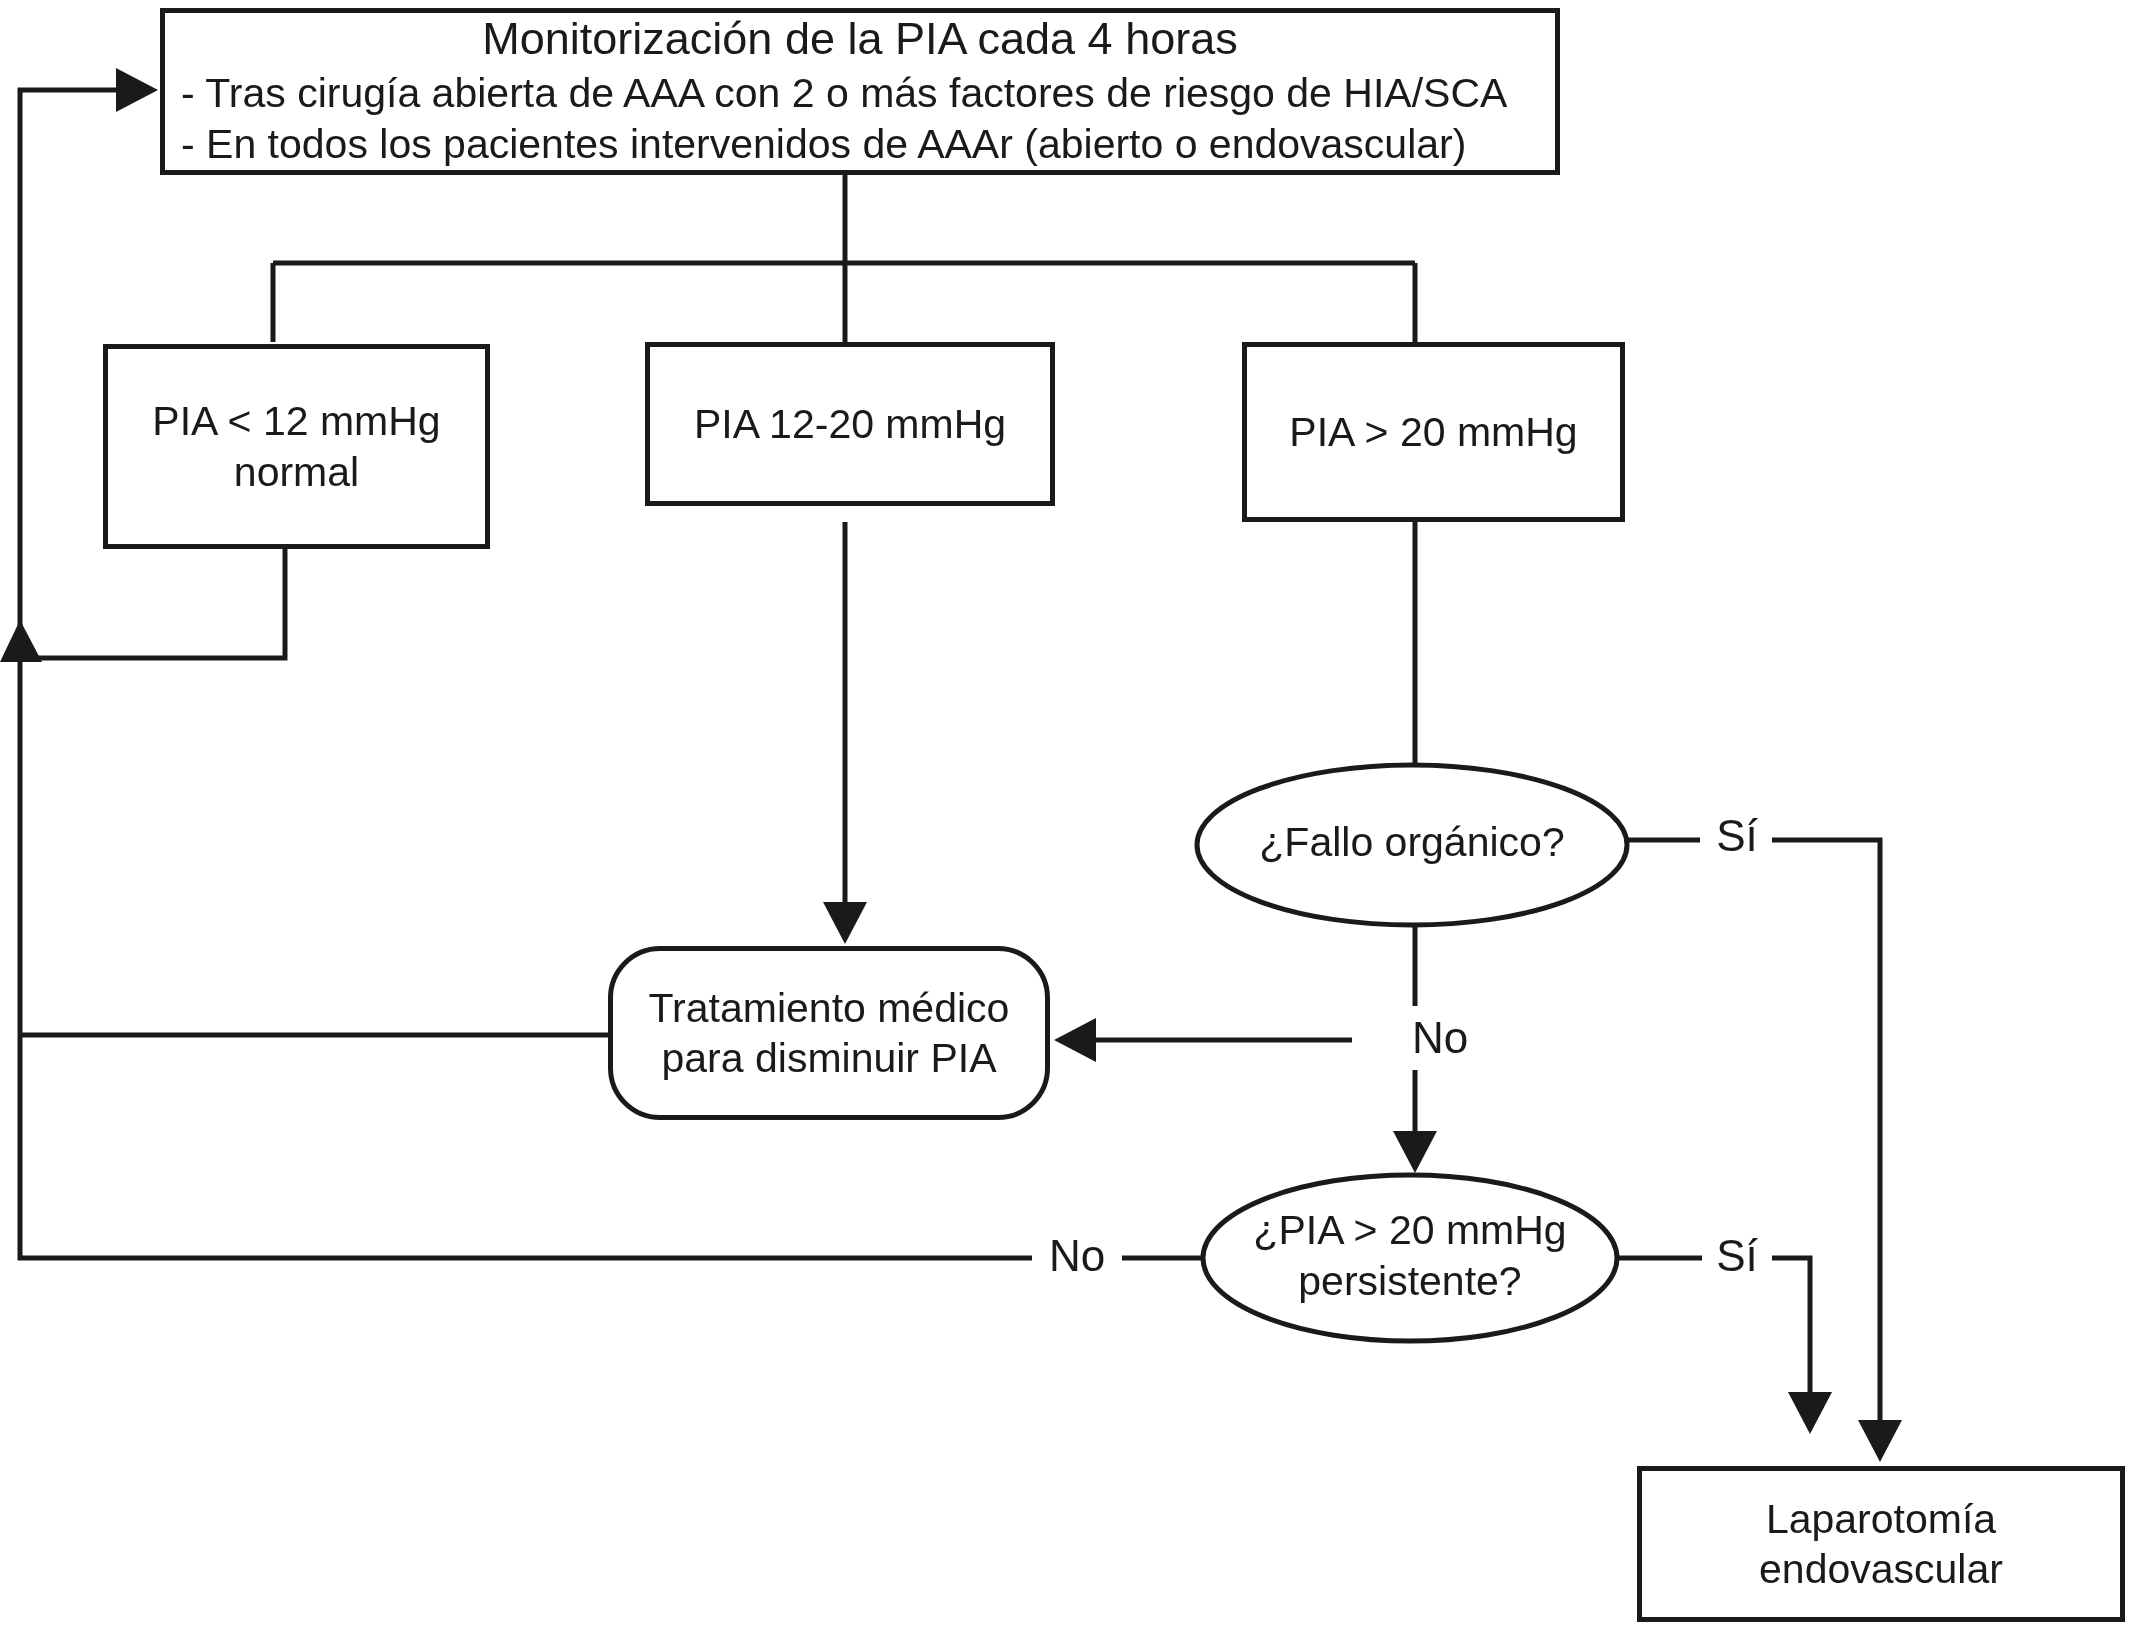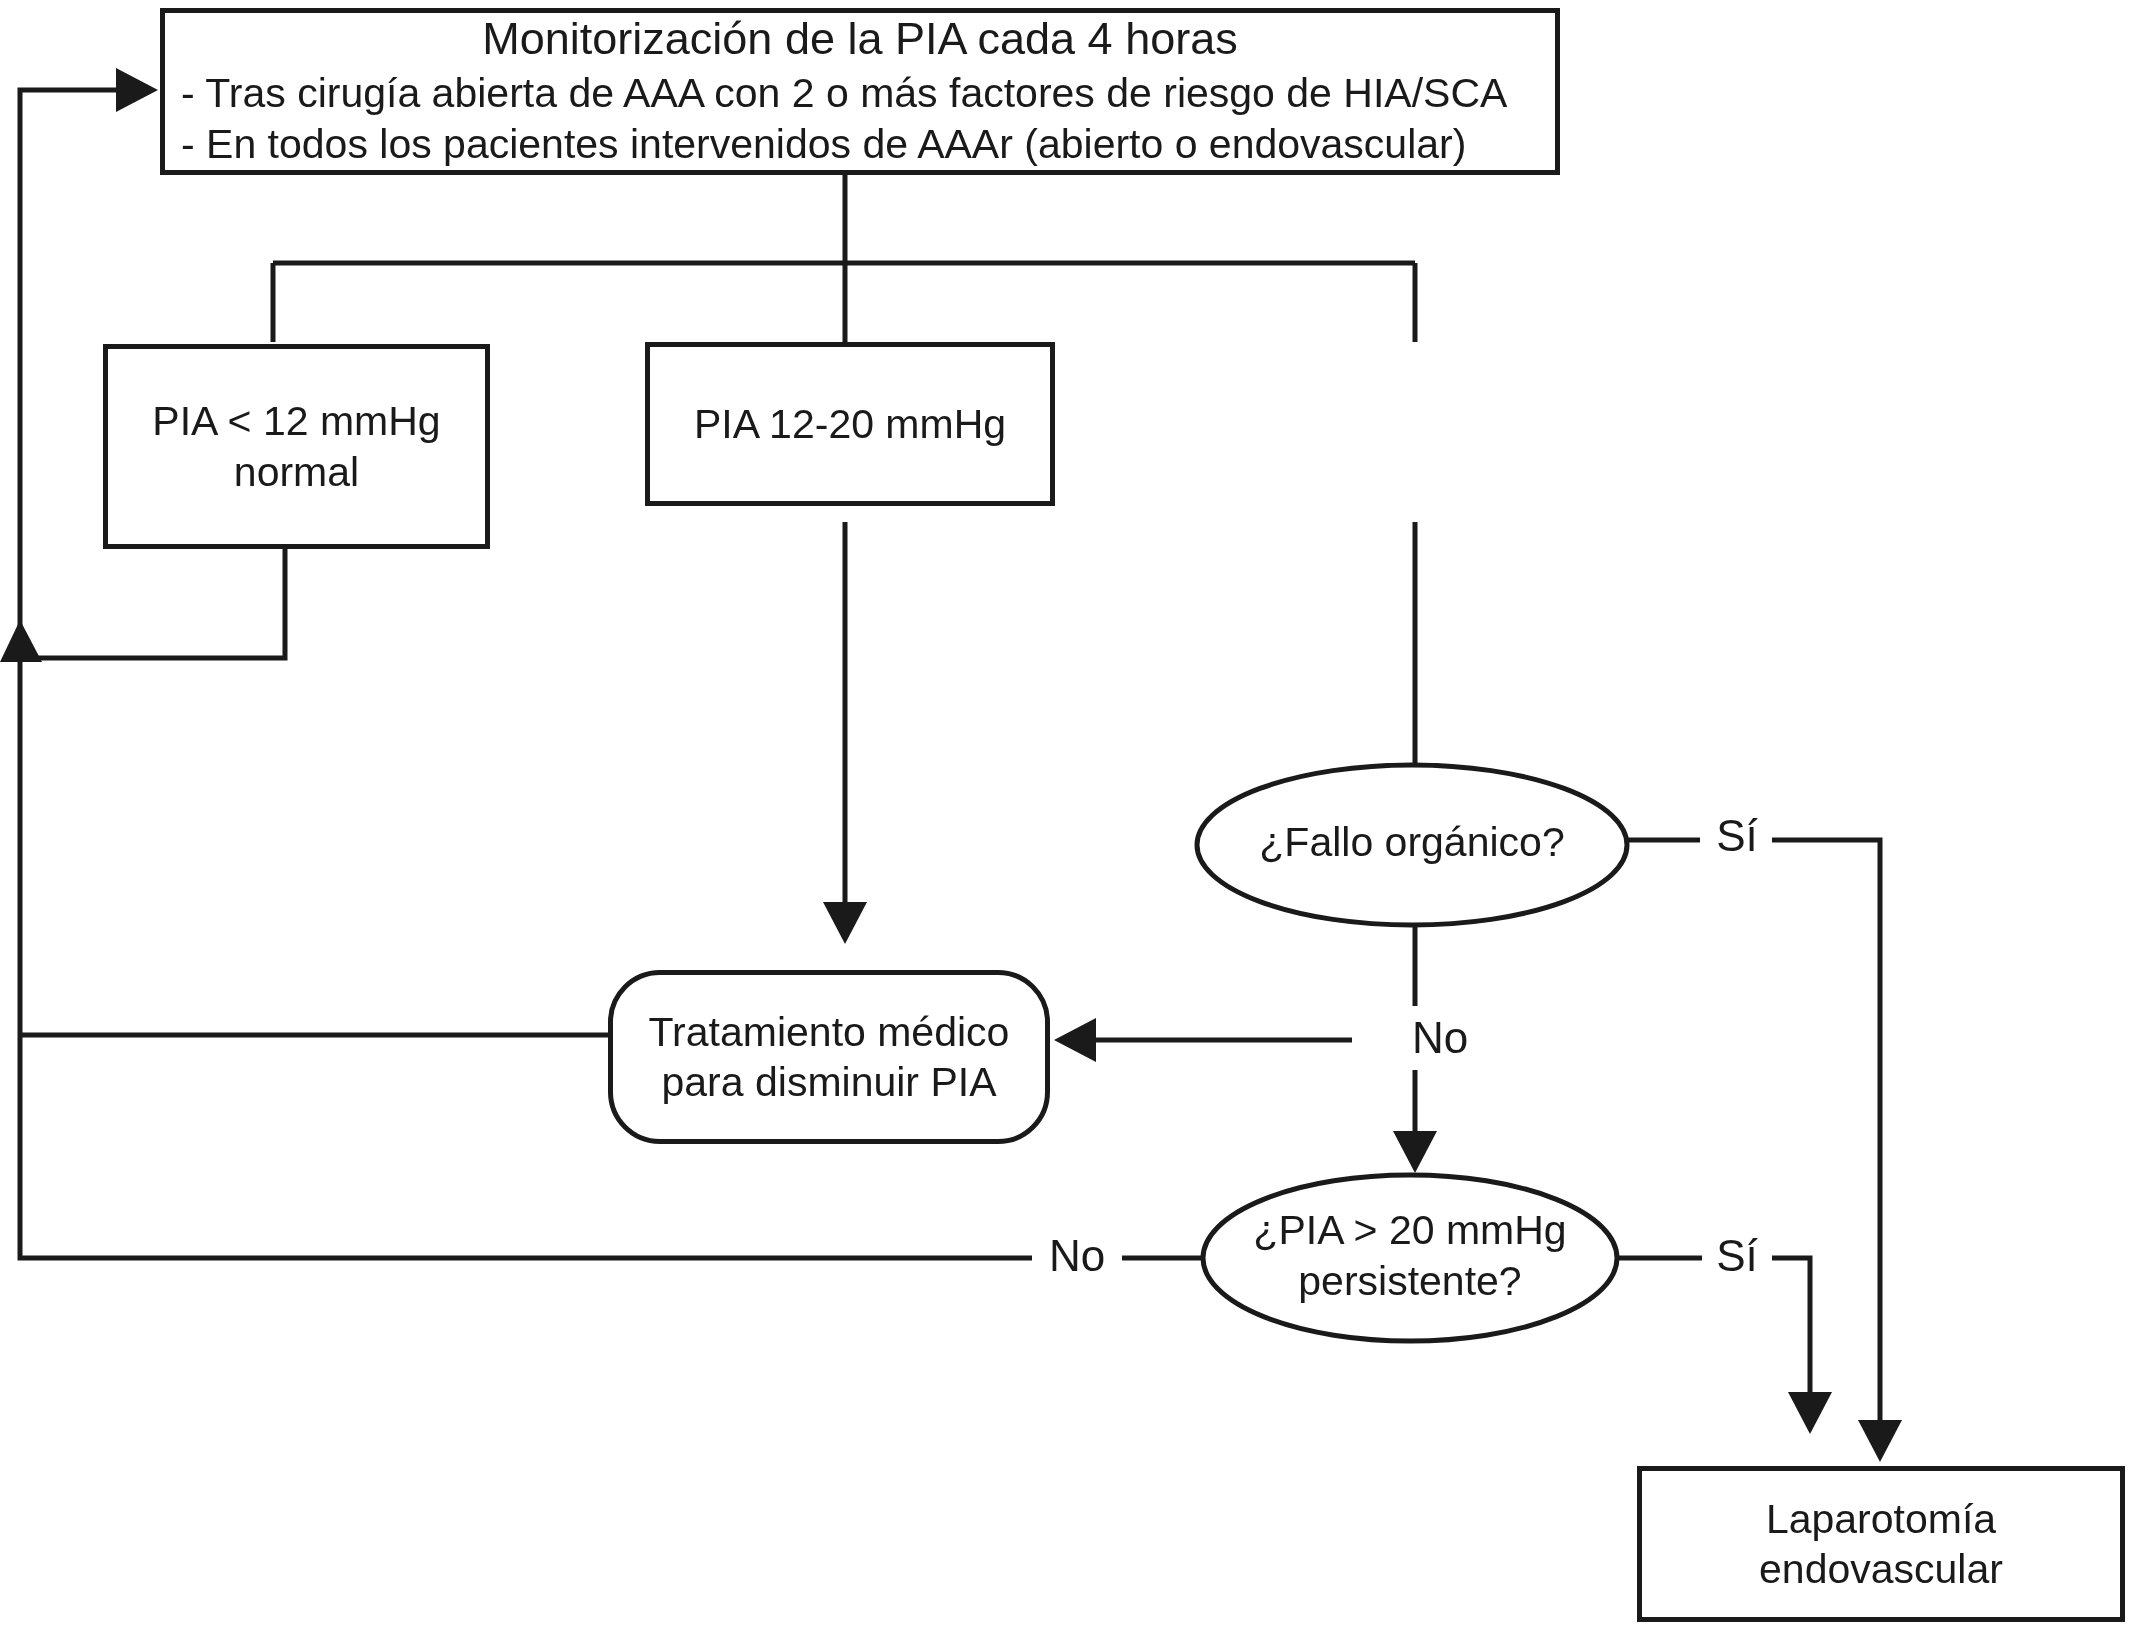--- a/index.html
+++ b/index.html
@@ -25,21 +25,21 @@
   .title-box{
     left:160px;top:8px;width:1400px;height:167px;
     justify-content:center;align-items:flex-end;
     padding:4px 16px 6px;gap:1px;
   }
   .title-line{font-size:45px;text-align:center;width:100%;}
   .bullet-line{font-size:41px;text-align:left;width:100%;}
   .box-pia-normal{left:103px;top:344px;width:387px;height:205px;}
   .box-pia-12-20{left:645px;top:342px;width:410px;height:164px;}
   .box-pia-gt-20{left:1242px;top:342px;width:383px;height:180px;}
-  .box-tratamiento{left:608px;top:946px;width:442px;height:174px;border-radius:52px;margin-top:24px;}
+  .box-tratamiento{left:608px;top:946px;width:442px;height:174px;border-radius:52px;}
   .box-laparotomia{left:1637px;top:1466px;width:488px;height:156px;}
   .ellipse-text{
     position:absolute;transform:translate(-50%,-50%);
     text-align:center;font-size:41px;line-height:1.25;white-space:nowrap;
   }
   .edge-label{
     position:absolute;transform:translate(-50%,-50%);
     font-size:44px;white-space:nowrap;
   }
 </style>
@@ -98,20 +98,23 @@
     <div class="bullet-line">- En todos los pacientes intervenidos de AAAr (abierto o endovascular)</div>
   </div>
 
   <div class="node box-pia-normal">
     <div>PIA &lt; 12 mmHg</div>
     <div>normal</div>
   </div>
   <div class="node box-pia-12-20">
     <div>PIA 12-20 mmHg</div>
   </div>
+  <div class="node box-pia-gt-20">
+    <div>PIA &gt; 20 mmHg</div>
+  </div>
 
   <div class="node box-tratamiento">
     <div>Tratamiento médico</div>
     <div>para disminuir PIA</div>
   </div>
 
   <div class="node box-laparotomia">
     <div>Laparotomía</div>
     <div>endovascular</div>
   </div>

